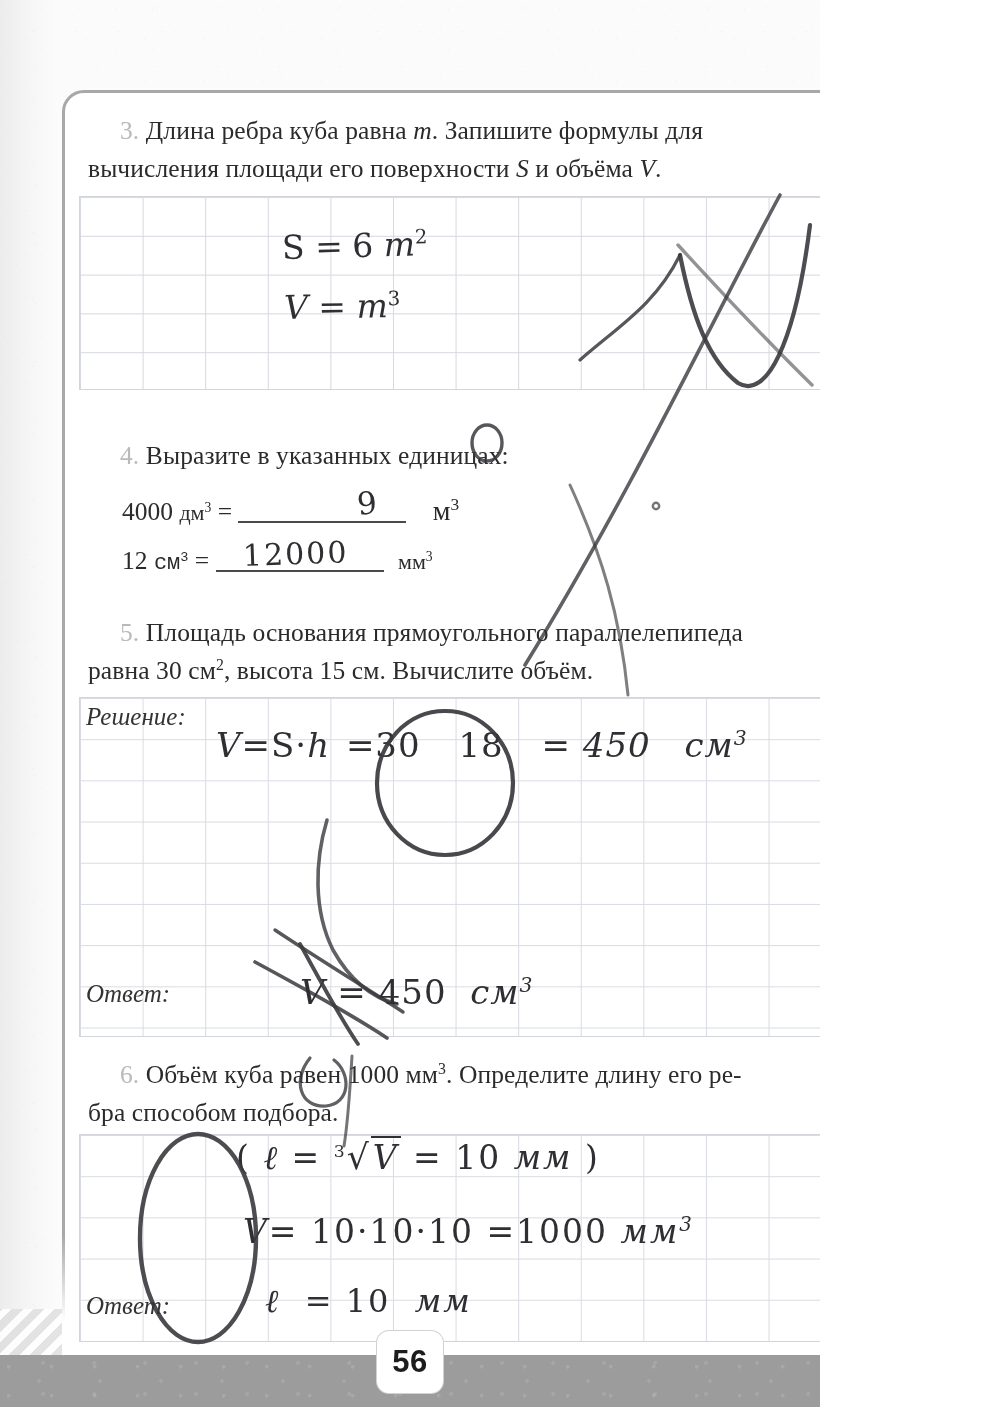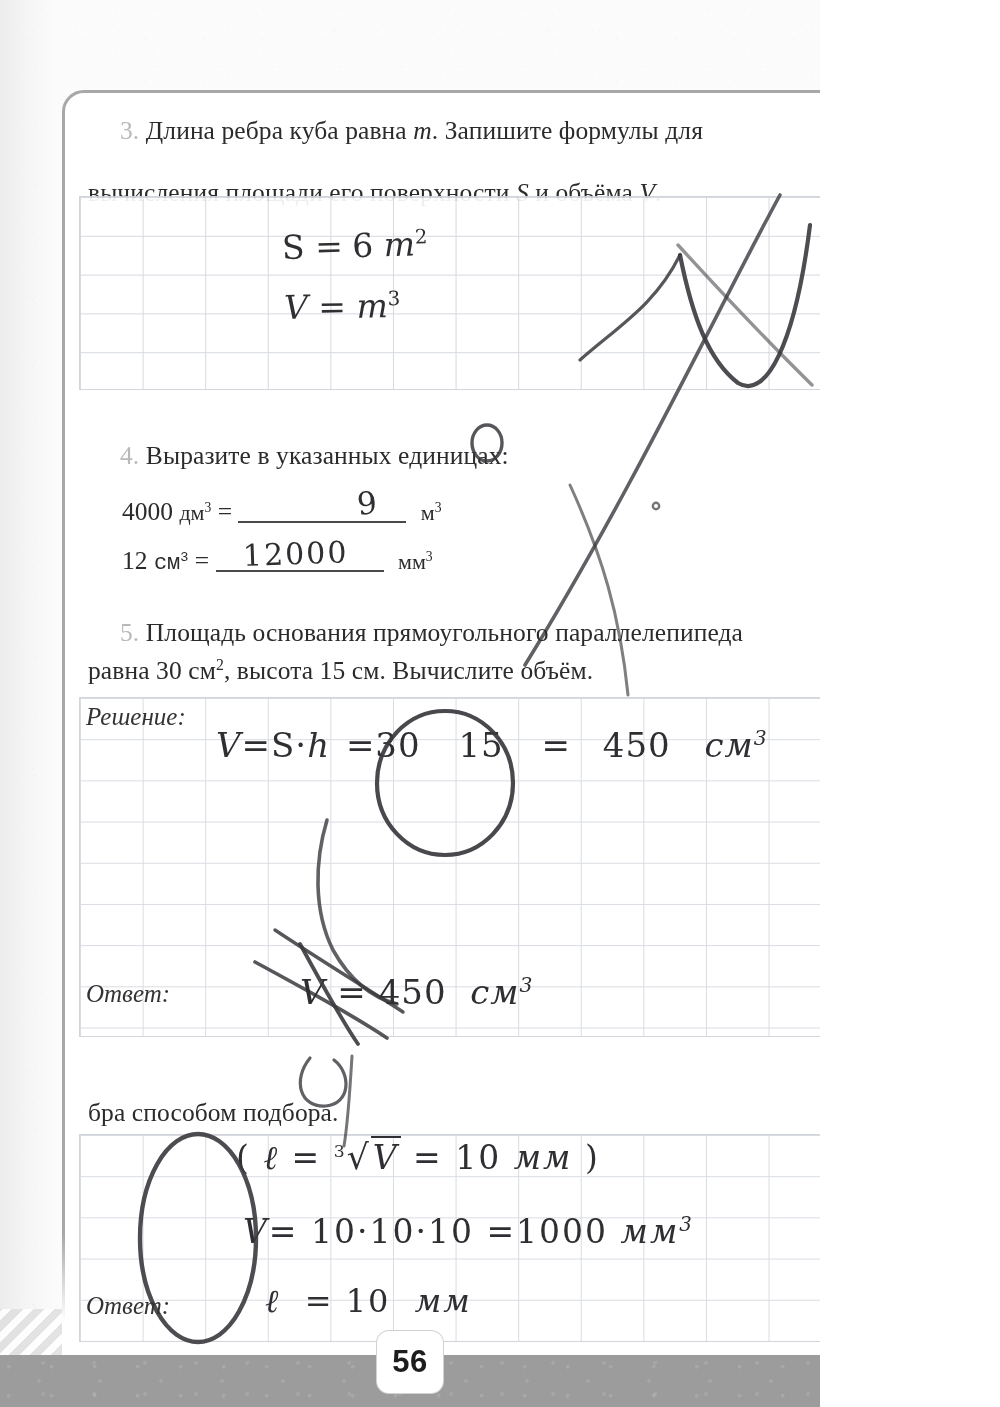--- a/index.html
+++ b/index.html
@@ -201,21 +201,21 @@
   <div class="corner-stripes left"></div>
   <div class="corner-stripes right"></div>
 
   <div id="frame"></div>
 
   <div class="task" style="left:120px; top:112px; width:810px;">
     <span class="num">3.</span>
     <span>Длина ребра куба равна</span>
     <span class="ital">m</span><span>. Запишите формулы для</span>
   </div>
-  <div class="task" style="left:88px; top:150px; width:845px;margin-top:24px;">
+  <div class="task" style="left:88px; top:150px; width:845px;">
     <span>вычисления площади его поверхности</span>
     <span class="ital">S</span>
     <span>и объёма</span>
     <span class="ital">V</span><span>.</span>
   </div>
 
   <div class="gridbox" style="left:79px; top:196px; width:846px; height:194px; background-size:62.6px 38.8px;"></div>
 
   <div class="hand" style="left:282px; top:228px; font-size:33px; transform:rotate(-1.5deg);">
     S <span style="letter-spacing:-1px;">=</span> 6 <span class="u">m</span><sup>2</sup>
@@ -233,21 +233,21 @@
   <div class="task" style="left:120px; top:437px;">
     <span class="num">4.</span>
     <span>Выразите в указанных единицах:</span>
   </div>
 
   <div class="conv-line" style="left:122px; top:494px;">
     <span>4000</span>
     <span style="font-size:22px;"><span>дм</span><sup>3</sup></span>
     <span>=</span>
     <span class="fill-rule" style="width:168px;"></span>
-    <span style="font-size:22px; margin-left:8px;"><span>м</span><sup>3</sup></span>
+    <span style="font-size:28px; margin-left:20px;"><span>м</span><sup>3</sup></span>
   </div>
   <div class="hand" style="left:357px; top:486px; font-size:31px; transform:rotate(-6deg);">9</div>
 
   <div class="conv-line" style="left:122px; top:543px;">
     <span>12</span>
     <span style="font-size:22px;font-family:Liberation Mono, monospace;"><span>см</span><sup>3</sup></span>
     <span>=</span>
     <span class="fill-rule" style="width:168px;"></span>
     <span style="font-size:22px; margin-left:8px;"><span>мм</span><sup>3</sup></span>
   </div>
@@ -273,23 +273,23 @@
     <span>равна 30 см</span><sup>2</sup><span>, высота 15 см. Вычислите объём.</span>
   </div>
 
   <div class="gridbox fine" style="left:79px; top:697px; width:846px; height:340px; background-size:62.6px 41.2px;"></div>
 
   <div class="label-ital" style="left:86px; top:703px;">Решение:</div>
 
   <div class="hand" style="left:216px; top:725px; font-size:34px; letter-spacing:1px;">
     <span class="u">V</span>=S·<span class="u">h</span>
     <span style="margin-left:4px;">=30</span>
-    <span style="margin-left:26px;">15</span>
+    <span style="margin-left:26px;">18</span>
     <span style="margin-left:26px;">=</span>
-    <span style="margin-left:20px;">450</span>
+    <span style="font-style:italic;">450</span>
     <span class="u" style="margin-left:22px;">см<sup>3</sup></span>
   </div>
 
   <svg class="scrawl" style="left:355px; top:706px;" width="180" height="155" viewBox="0 0 180 155">
     <ellipse cx="90" cy="77" rx="68" ry="72" stroke-width="4.2" opacity=".92"></ellipse>
   </svg>
 
   <svg class="scrawl" style="left:255px; top:790px;" width="290" height="250" viewBox="0 0 290 250">
     <path d="M72 30 C60 70, 58 120, 78 160 C96 192, 118 208, 142 214" stroke-width="3.6" opacity=".8"></path>
     <path d="M20 140 C62 168, 108 196, 148 222" stroke-width="3.4" opacity=".85"></path>
@@ -299,20 +299,24 @@
   <div class="label-ital" style="left:86px; top:980px;">Ответ:</div>
 
   <div class="hand" style="left:300px; top:972px; font-size:34px; letter-spacing:1px;">
     <span class="u">V</span> = 450 &nbsp;<span class="u">см<sup>3</sup></span>
   </div>
 
   <svg class="scrawl" style="left:278px; top:940px;" width="130" height="110" viewBox="0 0 130 110">
     <path d="M22 4 C42 40, 62 78, 80 104" stroke-width="3.8" opacity=".9"></path>
   </svg>
 
+  <div class="task" style="left:120px; top:1056px;">
+    <span class="num">6.</span>
+    <span>Объём куба равен 1000 мм</span><sup>3</sup><span>. Определите длину его ре-</span>
+  </div>
   <div class="task" style="left:88px; top:1094px;">
     <span>бра способом подбора.</span>
   </div>
 
   <div class="gridbox fine" style="left:79px; top:1134px; width:846px; height:208px; background-size:62.6px 41.2px;"></div>
 
   <div class="hand" style="left:236px; top:1137px; font-size:33px; letter-spacing:2px;text-align:center;">
     ( <span class="u">ℓ</span> = <sup style="font-size:.52em;">3</sup><span style="font-size:1.05em;">√</span><span class="u" style="border-top:2px solid #2f2f33; padding:0 2px;">V</span>
     = 10 <span class="u">мм</span> )
   </div>

